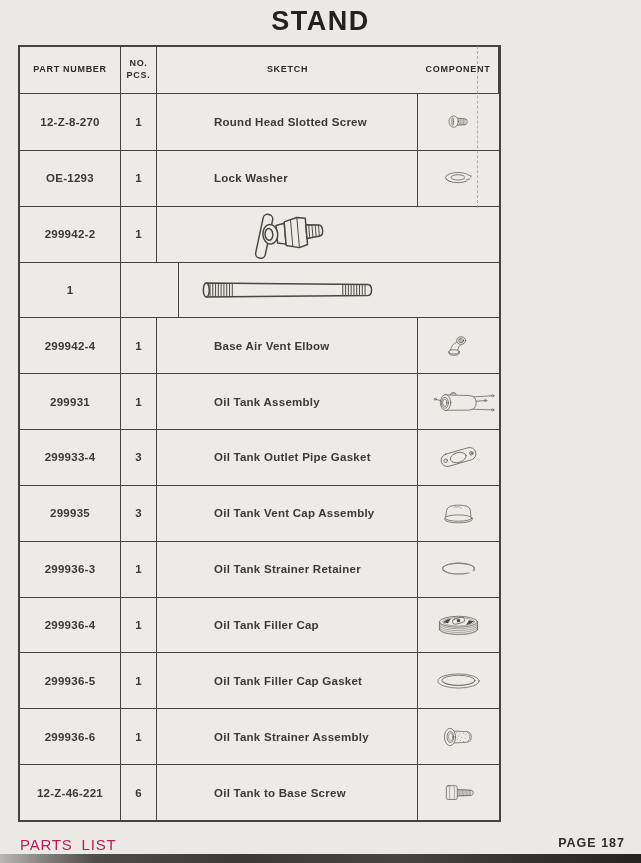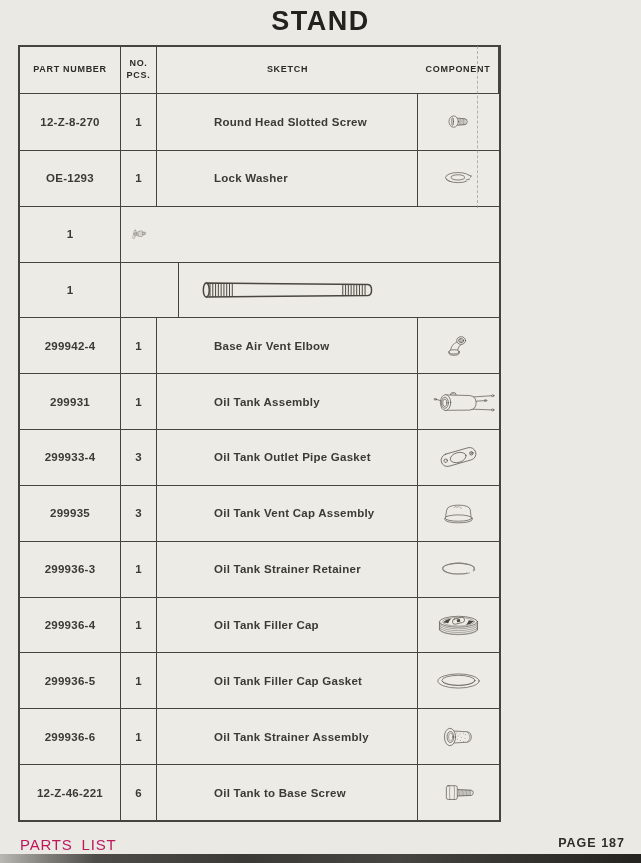--- a/index.html
+++ b/index.html
@@ -256,20 +256,23 @@
     </div>
     <div class="cell">
       <svg class="sk" viewBox="0 0 200 56">
               <use href="#lock-washer-icon" xlink:href="#lock-washer-icon"></use>
             </svg>
     </div>
   </div>
 
   <div class="row">
     <div class="cell b-r">
+      <span class="pn">299942-2</span>
+    </div>
+    <div class="cell b-r">
       <span class="pcs">1</span>
     </div>
     <div class="cell">
       <svg class="sk" viewBox="0 0 200 56">
               <use href="#air-vent-valve-icon" xlink:href="#air-vent-valve-icon"></use>
             </svg>
     </div>
   </div>
 
   <div class="row">

